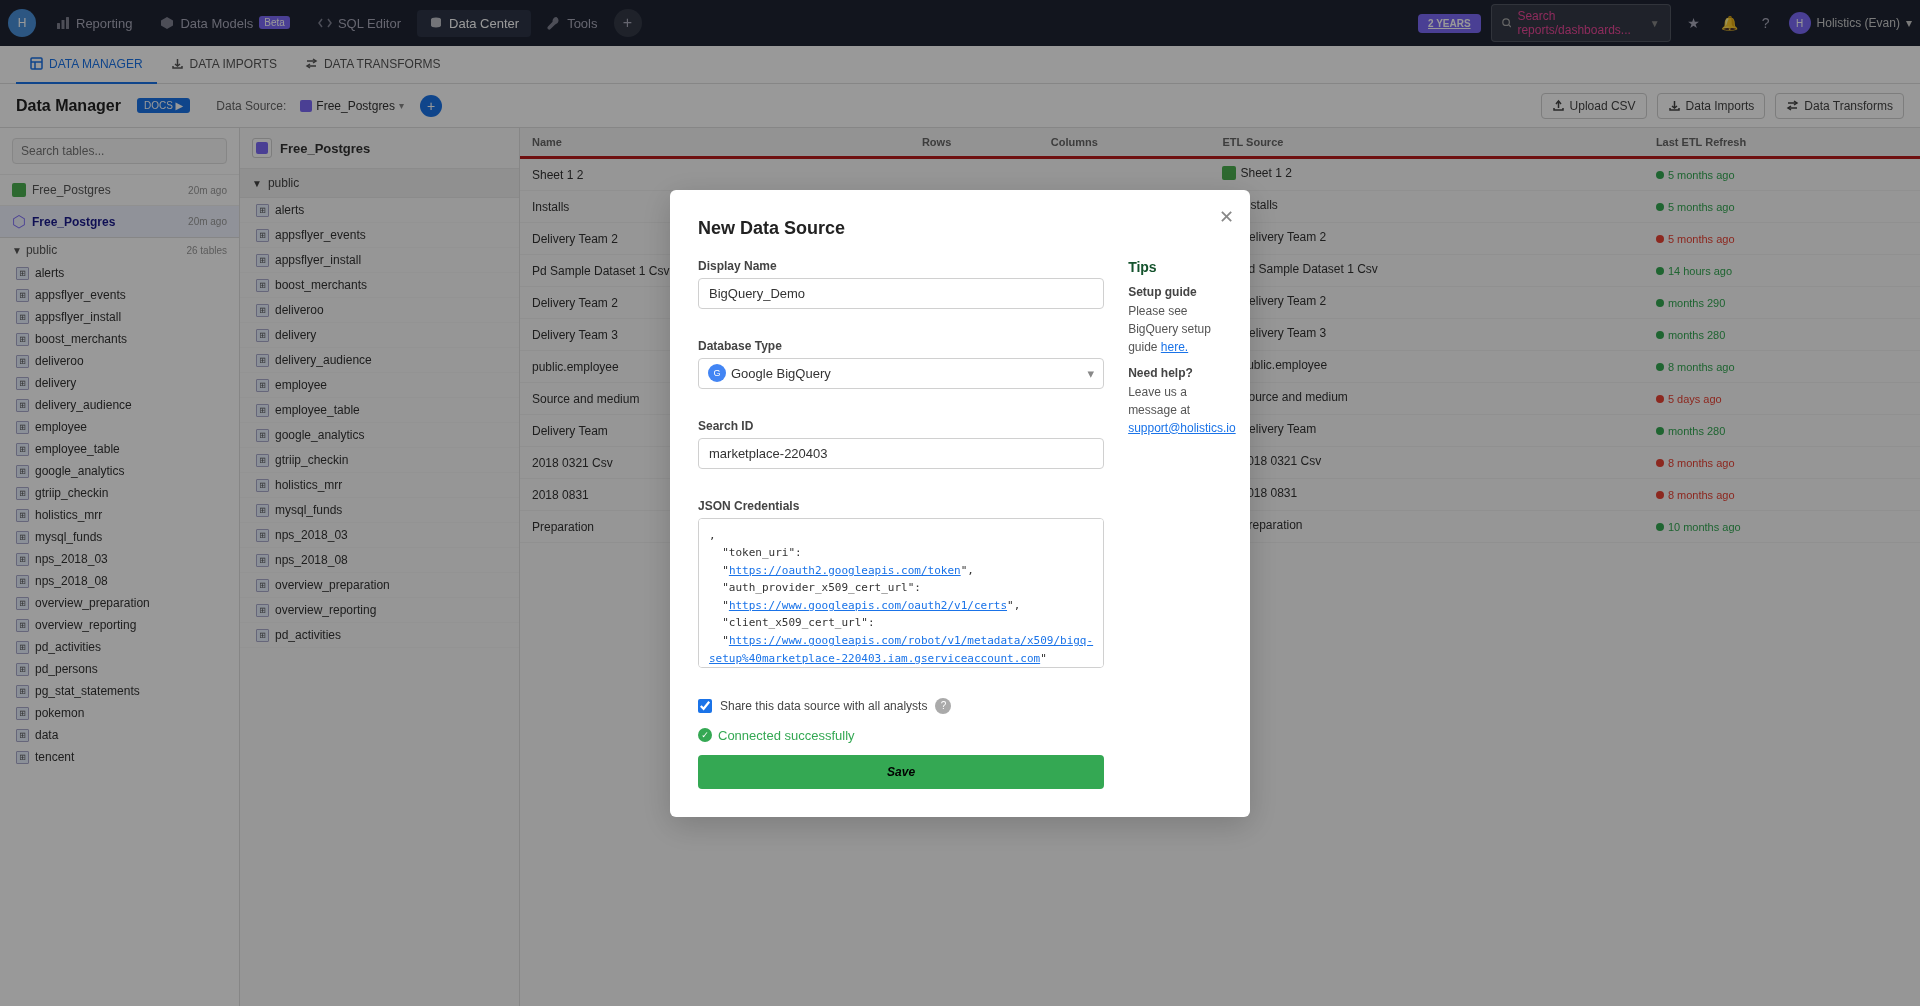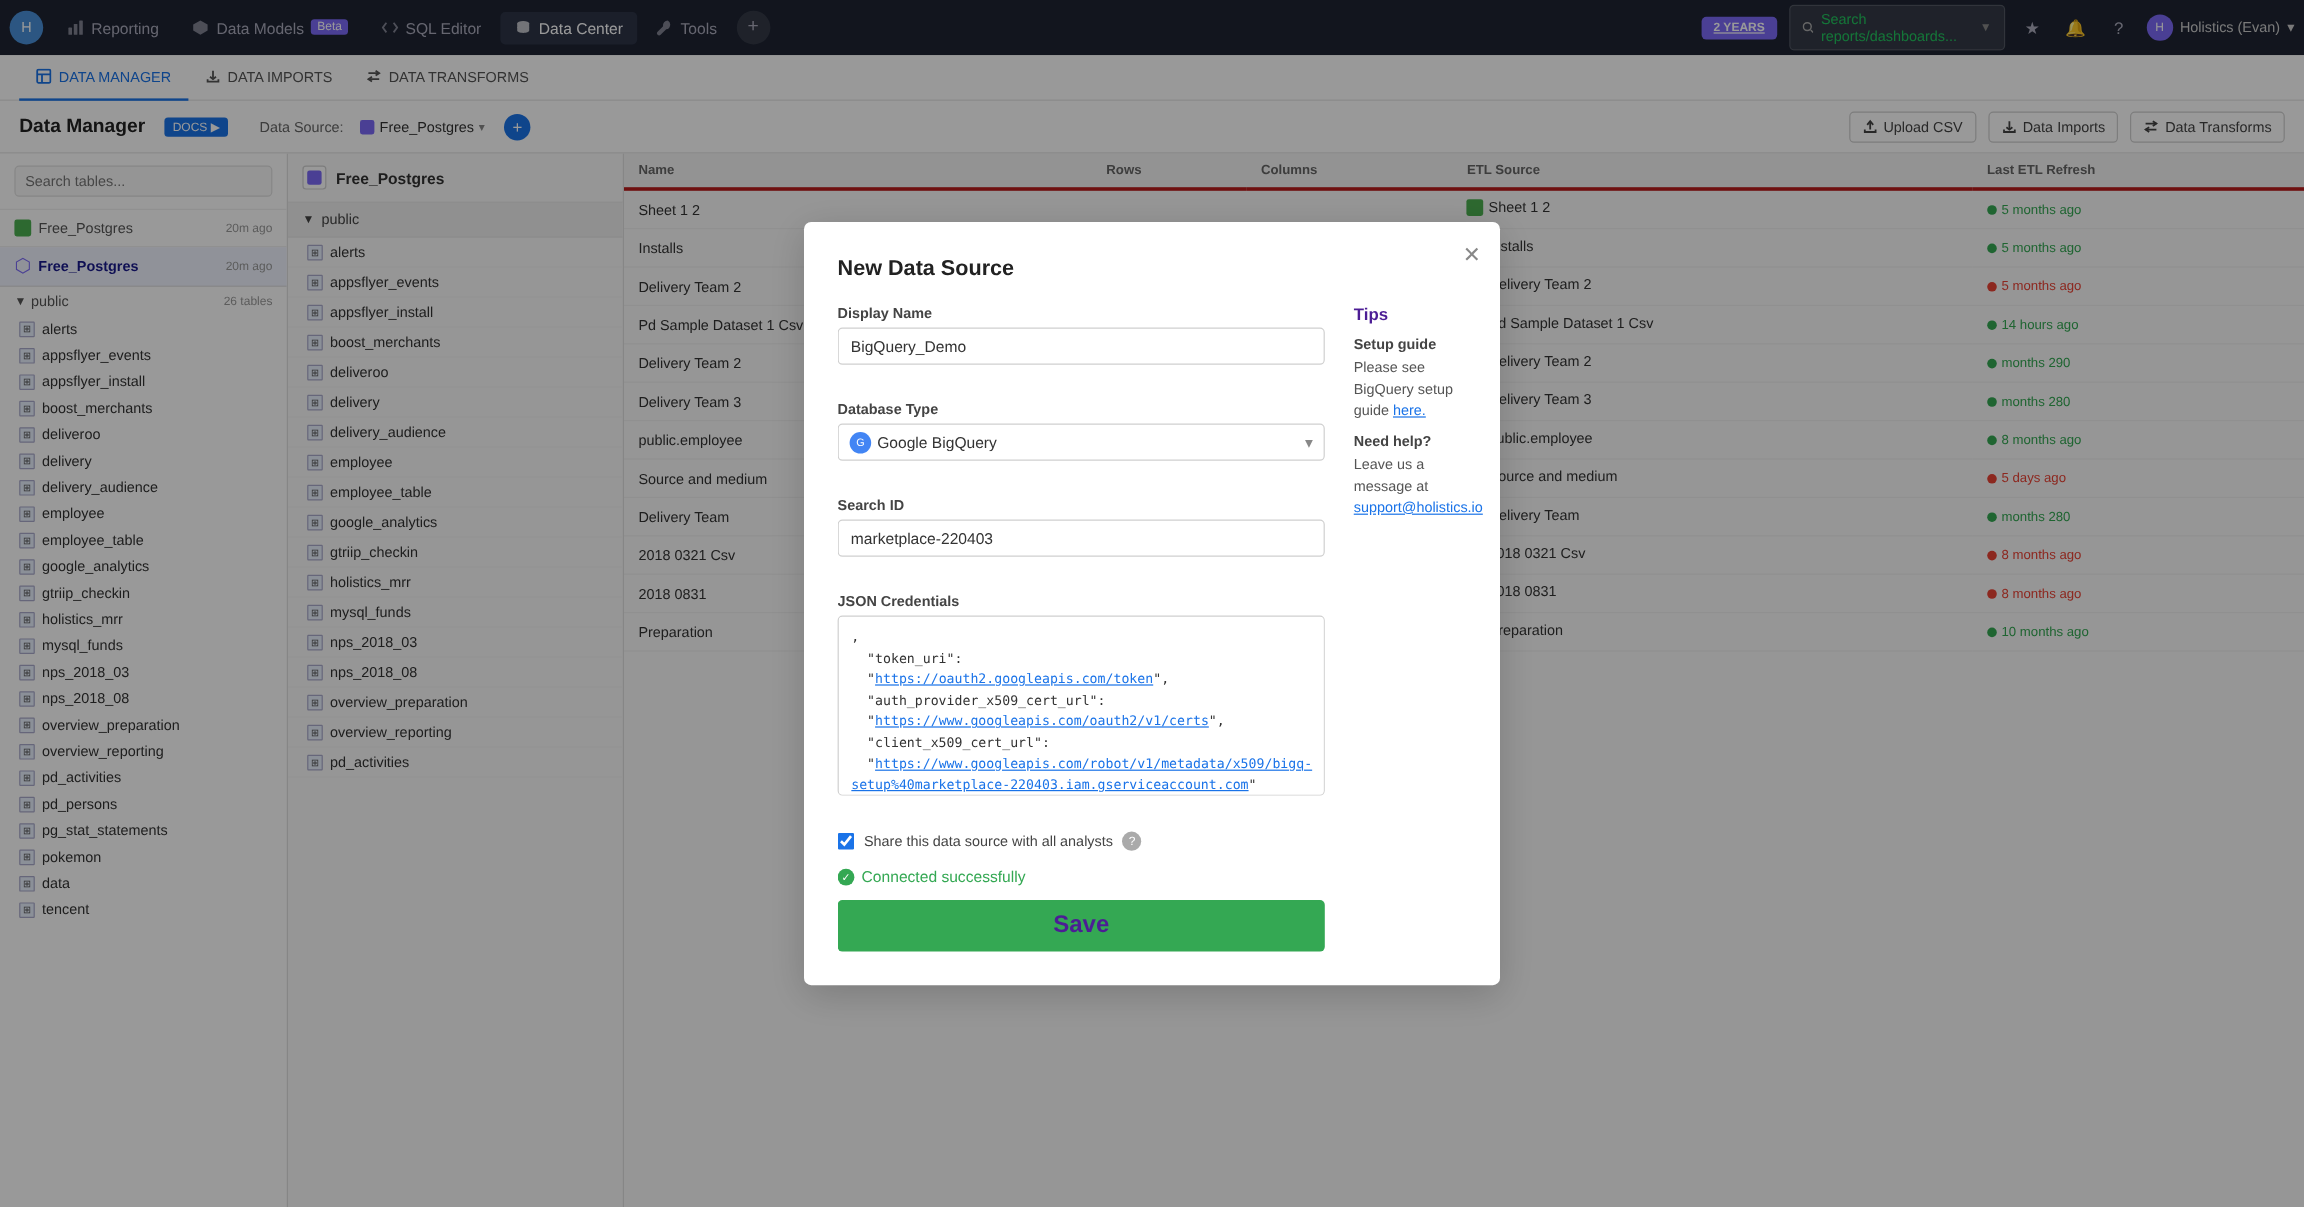--- a/index.html
+++ b/index.html
@@ -91,23 +91,23 @@
     .form-select-wrap select { width: 100%; border: 1px solid #d0d0d0; border-radius: 4px; padding: 7px 10px; font-size: 13px; color: #333; appearance: none; background: white; cursor: pointer; }
     .select-icon { position: absolute; left: 10px; top: 50%; transform: translateY(-50%); width: 18px; height: 18px; background: #4285f4; border-radius: 50%; display: flex; align-items: center; justify-content: center; font-size: 9px; color: white; pointer-events: none; }
     .select-text { padding-left: 32px !important; }
     .select-arrow { position: absolute; right: 10px; top: 50%; transform: translateY(-50%); pointer-events: none; color: #888; }
     .checkbox-row { display: flex; align-items: center; gap: 8px; margin-bottom: 14px; }
     .checkbox-row input[type=checkbox] { width: 14px; height: 14px; accent-color: #1a73e8; }
     .checkbox-row label { font-size: 12px; color: #444; }
     .help-icon { width: 16px; height: 16px; background: #aaa; border-radius: 50%; color: white; font-size: 10px; display: inline-flex; align-items: center; justify-content: center; cursor: pointer; }
     .connected-msg { display: flex; align-items: center; gap: 6px; color: #34a853; font-size: 13px; margin-bottom: 12px; }
     .connected-dot { width: 14px; height: 14px; background: #34a853; border-radius: 50%; display: flex; align-items: center; justify-content: center; color: white; font-size: 9px; }
-    .save-btn { width: 100%; background: #34a853; color: #4c1d95; border: none; border-radius: 4px; padding: 10px; font-size: 20px; font-weight: 600; cursor: pointer; }
-
-    .tips-title { font-size: 14px; font-weight: 600; color: #4c1d95; margin-bottom: 10px; }
+    .save-btn { width: 100%; background: #34a853; color: #000000; border: none; border-radius: 4px; padding: 10px; font-size: 12px; font-weight: 600; cursor: pointer; font-style: italic; }
+
+    .tips-title { font-size: 14px; font-weight: 600; color: #14532d; margin-bottom: 10px; }
     .tips-setup { font-size: 12px; font-weight: 600; color: #444; margin-bottom: 3px; }
     .tips-text { font-size: 12px; color: #555; margin-bottom: 10px; line-height: 1.5; }
     .tips-link { color: #1a73e8; text-decoration: underline; cursor: pointer; }
 
     .link-blue { color: #1a73e8; text-decoration: underline; }
   </style>
 </head>
 <body>
 
 <div class="top-nav">
@@ -153,21 +153,21 @@
 
   <div class="nav-spacer"></div>
 
   <div class="nav-right">
     <div class="year-btn">2 YEARS</div>
     <div class="search-bar">
       <svg width="12" height="12" viewBox="0 0 12 12" fill="none" stroke="#aaa" stroke-width="1.5">
           <circle cx="5" cy="5" r="4"></circle>
           <line x1="8.5" y1="8.5" x2="11" y2="11"></line>
         </svg>
-      <span style="color:#22c55e;font-size:12px;">Search reports/dashboards...</span>
+      <span style="color:#ec4899;font-size:12px;">Search reports/dashboards...</span>
       <span style="margin-left:auto;color:#888;font-size:10px;">▼</span>
     </div>
     <div class="icon-btn">★</div>
     <div class="icon-btn">🔔</div>
     <div class="icon-btn">?</div>
     <div class="user-btn">
       <div style="width:22px;height:22px;background:#7c6af7;border-radius:50%;display:flex;align-items:center;justify-content:center;color:white;font-size:10px;">H</div>
       <span>Holistics (Evan)</span>
       <span>▾</span>
     </div>

